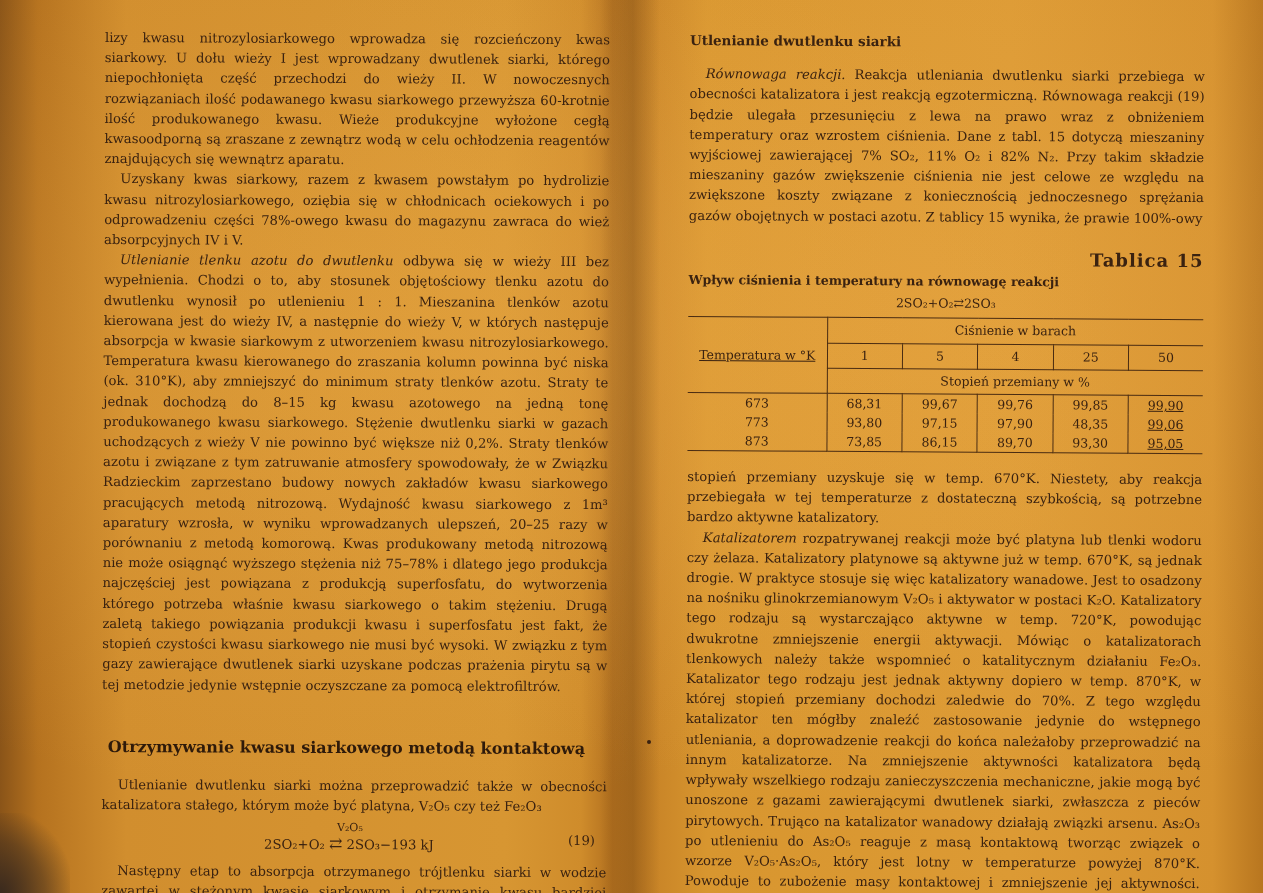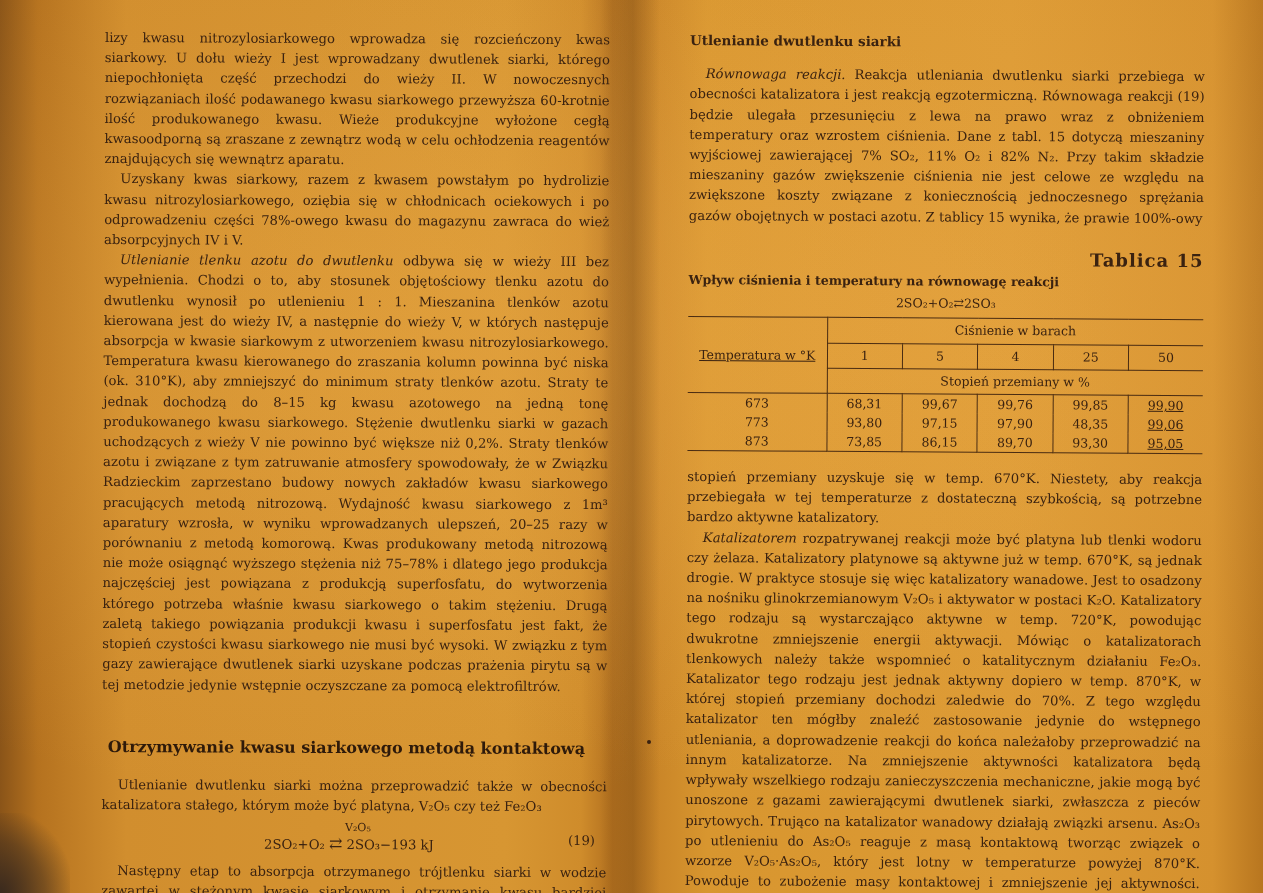--- a/index.html
+++ b/index.html
@@ -29,21 +29,21 @@
   .page p.ind { text-indent: 16px; }
   .left { left: 105px; top: 28px; width: 505px; transform: rotate(0.25deg); transform-origin: 0 0; }
   .right { left: 690px; top: 28px; width: 515px; transform: rotate(0.35deg); transform-origin: 0 0; }
   i { font-style: italic; }
   .section-title { font-weight: bold; font-size: 16px; margin: 42px 0 18px 6px; color: #2e1a0a; }
   .sub-title { font-weight: bold; font-size: 13.5px; margin: 2px 0 14px 0; }
   .eq { display: flex; align-items: center; margin: 8px 0 6px 0; }
   .eq .formula { flex: 1; text-align: center; padding-left: 40px; }
   .eq .num { width: 50px; text-align: center; }
   .over { display: inline-block; position: relative; padding-top: 10px; }
-  .over .cat { position: absolute; top: -6px; left: 16px; right: 0; font-size: 11px; }
+  .over .cat { position: absolute; top: -6px; left: 8px; right: 0; font-size: 11px; }
   .over .arrows { font-size: 16px; }
   .tbl-caption-row { display: flex; justify-content: space-between; margin-top: 22px; }
   .tbl-label { margin-left: auto; letter-spacing: 1px; font-weight: bold; font-size: 18px; }
   .tbl-title { font-weight: bold; font-size: 12.5px; margin-top: 2px; }
   .tbl-eq { text-align: center; font-size: 12.5px; margin: 2px 0 4px 0; }
   table.t15 { width: 100%; border-collapse: collapse; font-size: 12.5px; }
   table.t15 td, table.t15 th { font-weight: normal; text-align: center; padding: 2px 4px; }
   table.t15 thead tr:first-child th { border-top: 1.5px solid #4a2c12; }
   table.t15 .hdr-temp { border-right: 1px solid #4a2c12; border-bottom: 1.5px solid #4a2c12; width: 27%; text-decoration: underline; }
   table.t15 .press-head { border-bottom: 1px solid #4a2c12; }

